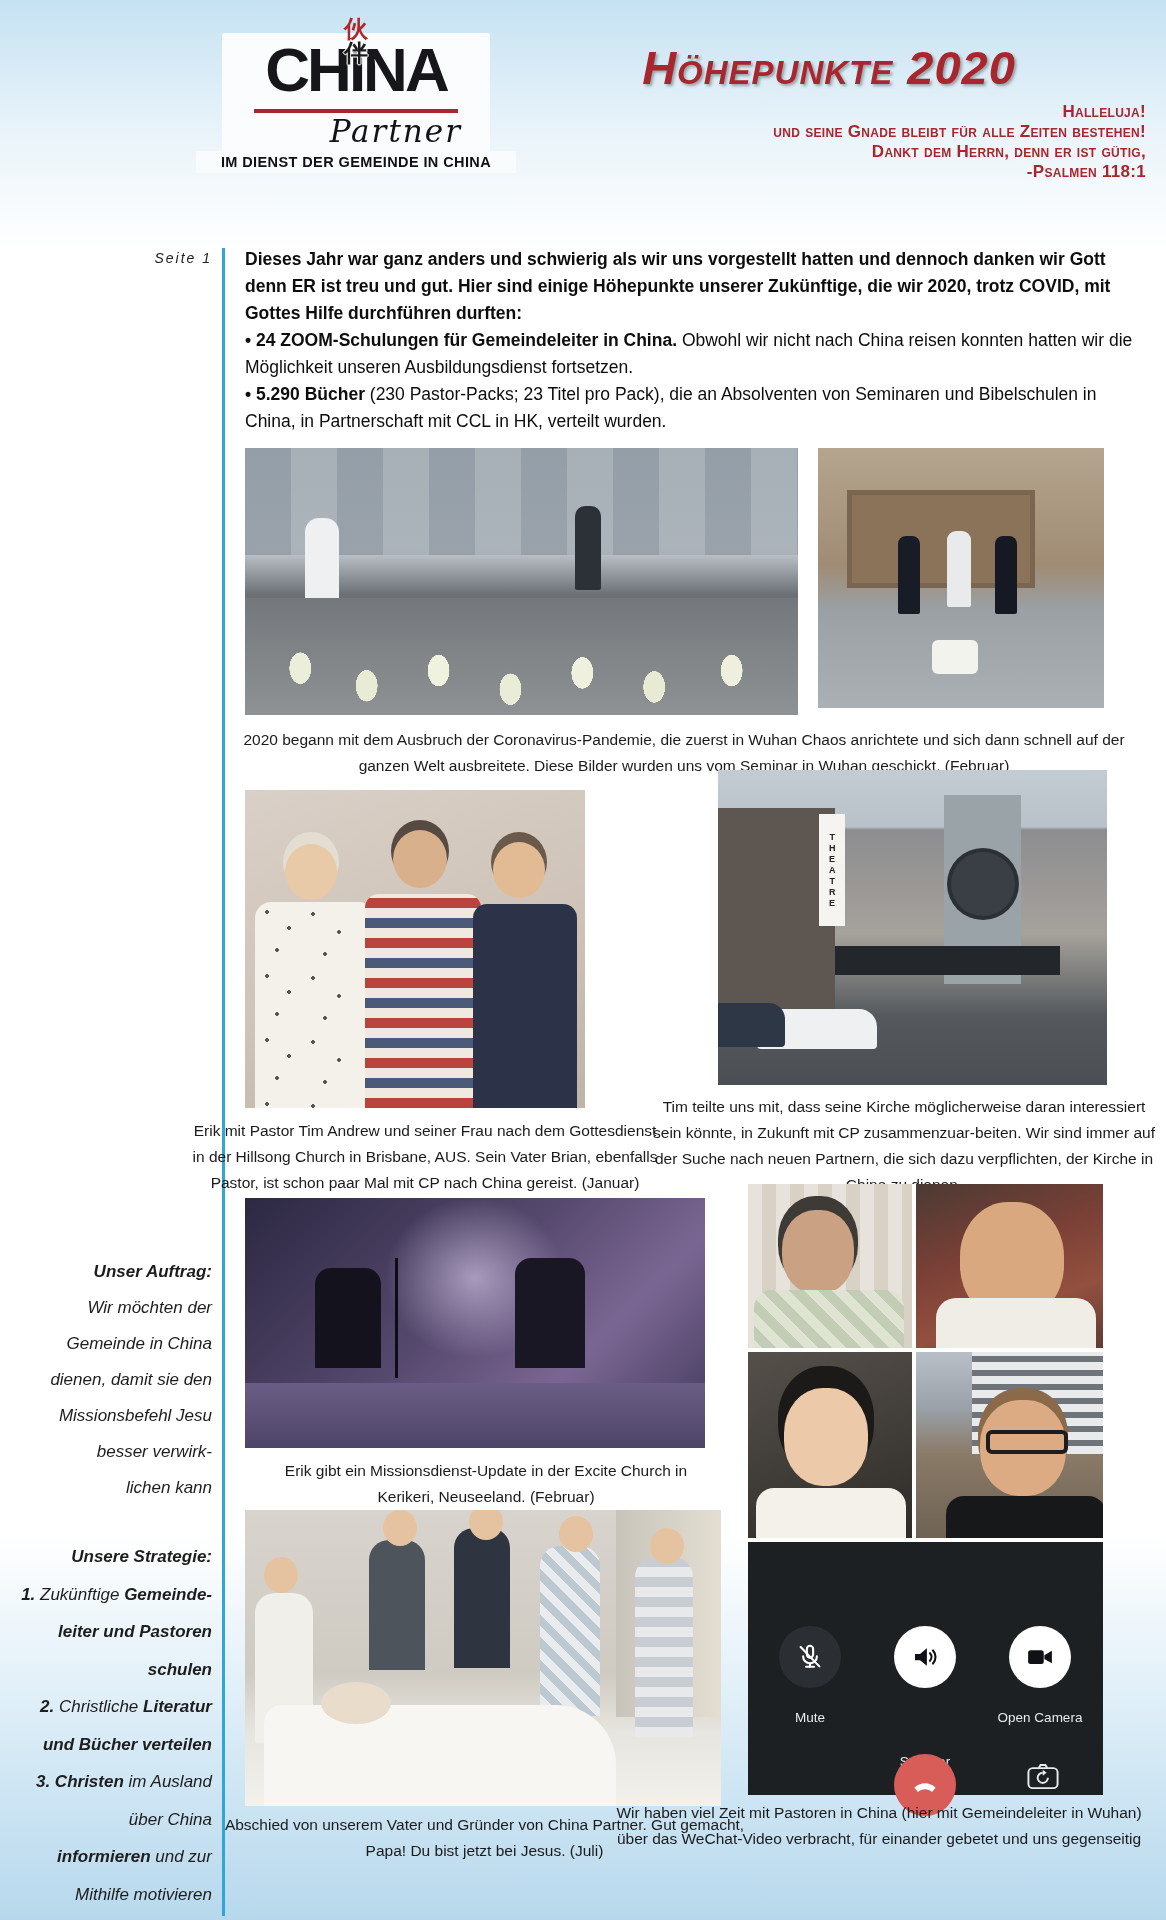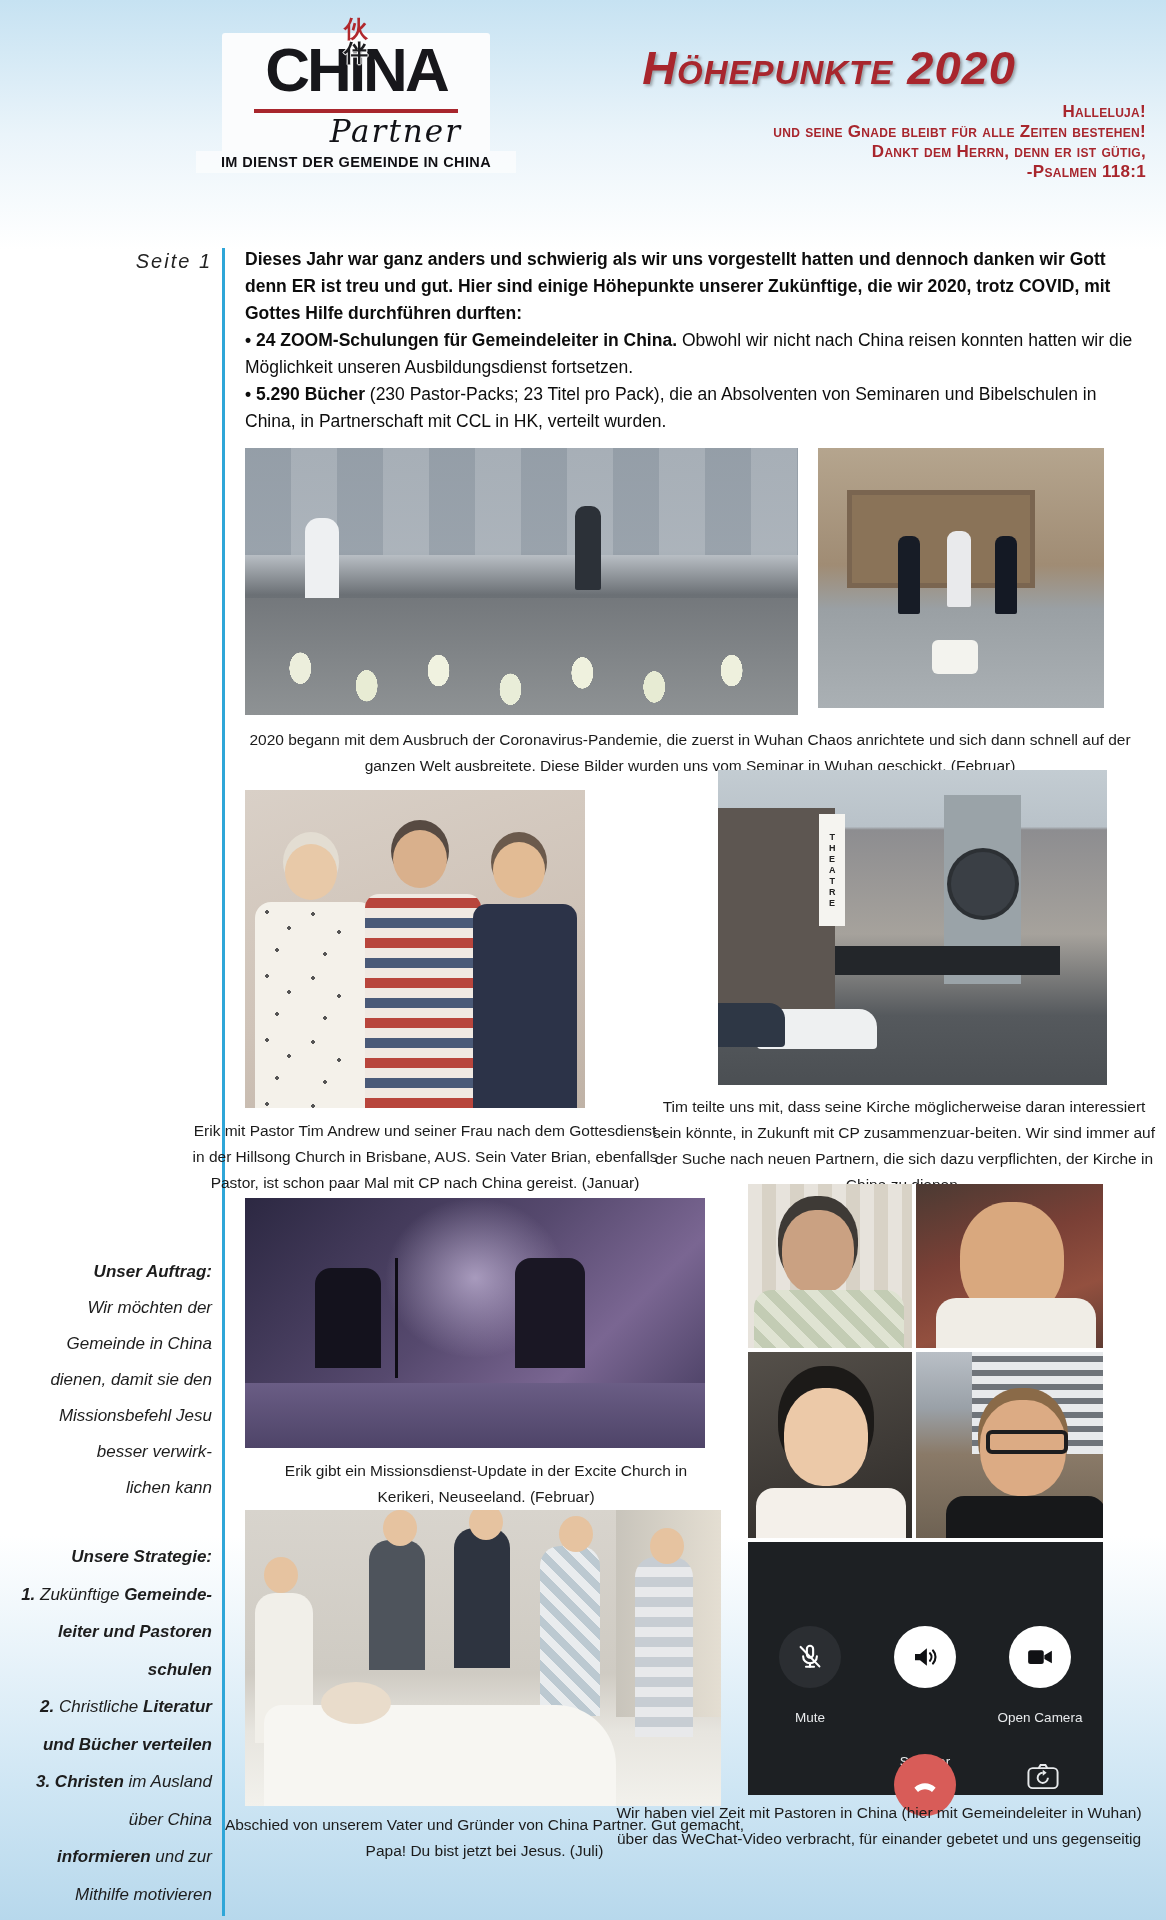--- a/index.html
+++ b/index.html
@@ -19,21 +19,21 @@
   .partner{position:absolute;right:28px;top:80px;font-family:"DejaVu Serif",serif;font-style:italic;
     font-size:31px;letter-spacing:2px;color:#121217;}
   .tagline{position:absolute;left:-26px;right:-26px;top:118px;text-align:center;font-weight:bold;
     font-size:14.5px;letter-spacing:.4px;color:#101014;background:rgba(250,252,253,.9);padding:3px 0;}
   .title{left:505px;top:40px;width:648px;text-align:center;font-size:47px;font-weight:bold;font-style:italic;
     color:#a8262d;font-variant:small-caps;letter-spacing:1px;text-shadow:2px 2px 3px rgba(70,70,70,.45);}
   .verse{right:20px;top:102px;width:660px;text-align:right;color:#a8262d;font-weight:bold;font-size:17px;
     line-height:20px;font-variant:small-caps;letter-spacing:.3px;}
 
   
-  .seite{left:0;top:250px;width:212px;text-align:right;font-style:italic;font-size:20px;letter-spacing:2px;color:#222;}
+  .seite{left:0;top:250px;width:212px;text-align:right;font-style:italic;font-size:14px;letter-spacing:2px;color:#222;}
   .rule{left:222px;top:248px;width:3px;height:1668px;background:#2fa6d8;}
   .intro{left:245px;top:246px;width:892px;font-size:17.5px;line-height:27px;color:#0d0d0d;}
   .intro p{margin:0;}
   .b{font-weight:bold;}
 
   
   .ph{position:absolute;overflow:hidden;background:#9aa0a6;}
   .ph *{position:absolute;}
   .cap{position:absolute;text-align:center;font-size:15.5px;line-height:26px;color:#1b1b1b;}
 
@@ -124,21 +124,21 @@
 
   .wc-panel{position:relative;margin-top:4px;height:253px;background:#1d2023;}
   .wc-btn{position:absolute;width:62px;height:62px;border-radius:50%;top:84px;display:flex;align-items:center;justify-content:center;}
   .wc-dark{background:#2b2e32;} .wc-light{background:#fff;}
   .wc-lbl{position:absolute;top:168px;width:120px;text-align:center;color:#e8eaec;font-size:13.5px;}
   .hangup{position:absolute;left:146px;top:212px;width:62px;height:62px;border-radius:50%;background:#d85c58;
       display:flex;align-items:center;justify-content:center;}
   .camswitch{position:absolute;left:276px;top:218px;width:38px;height:32px;display:flex;align-items:center;justify-content:center;}
 
   
-  .cap1{left:244px;top:727px;width:892px;}
+  .cap1{left:238px;top:727px;width:892px;}
   .cap2{left:188px;top:1118px;width:474px;}
   .cap3{left:648px;top:1094px;width:512px;}
   .cap4{left:256px;top:1458px;width:460px;}
   .cap5{left:212px;top:1812px;width:545px;}
   .cap6{left:600px;top:1800px;width:558px;}
 
   
   .auftrag{left:18px;top:1254px;width:194px;text-align:right;font-style:italic;font-size:17px;line-height:36px;color:#1d1d1d;}
   .strategie{left:6px;top:1538px;width:206px;text-align:right;font-style:italic;font-size:17px;line-height:37.5px;color:#1d1d1d;}
   .sb{font-weight:bold;}

